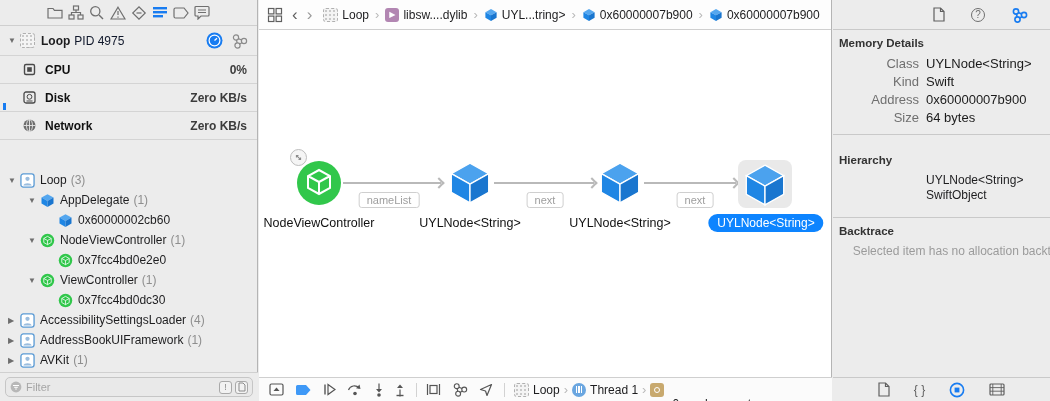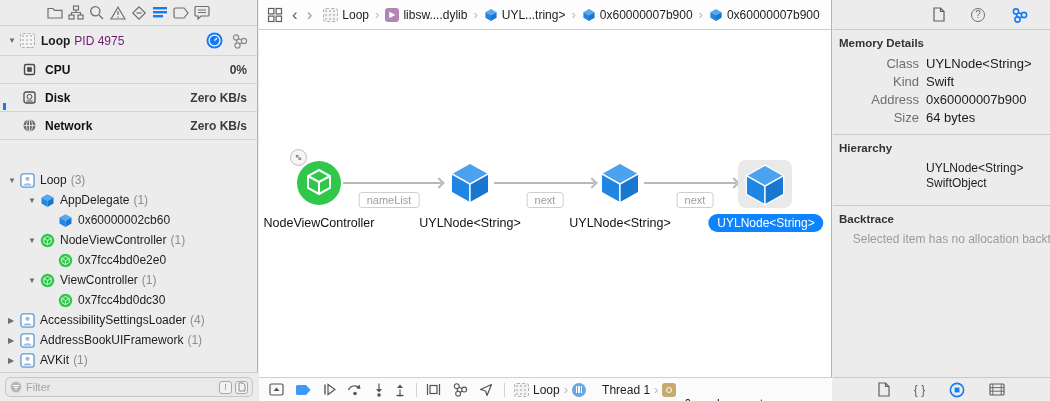--- a/index.html
+++ b/index.html
@@ -14,21 +14,21 @@
   .nav-bar { height:26px; border-bottom:1px solid #cfcfcf; display:flex;
     align-items:center; justify-content:space-around; padding:0 44px 0 44px; }
   .nav-ic { width:20px; height:18px; display:flex; align-items:center; justify-content:center; color:#6f6f6f; }
   .nav-ic.sel { color:#187cf1; }
 
   .process-row { height:30px; border-bottom:1px solid #d4d4d4; display:flex; align-items:center; padding:0 8px; }
   .tri { width:12px; font-size:8px; color:#6e6e6e; flex:0 0 12px; }
   .app-dot-icon { width:15px; height:15px; border:1px dashed #b0b0b0; border-radius:3px; margin-right:6px;
     background-image:radial-gradient(#c9c9c9 0.8px, transparent 0.9px); background-size:4px 4px; background-color:#f4f4f4; flex:0 0 15px;}
   .proc-name { font-weight:bold; margin-right:4px; }
-  .proc-pid { color:#701a75; }
+  .proc-pid { color:#0f172a; }
   .proc-spacer { flex:1; }
   .proc-btn { width:19px; height:19px; display:flex; align-items:center; justify-content:center; margin-left:6px; }
 
   .gauge-row { height:28px; border-bottom:1px solid #d4d4d4; display:flex; align-items:center; padding:0 10px 0 22px; position:relative;font-weight:bold; }
   .gauge-ic { width:15px; height:15px; margin-right:8px; color:#4a4a4a; flex:0 0 15px; }
   .gauge-label { flex:1; color:#111; }
   .gauge-value { color:#3c3c3c; }
   .tick { position:absolute; left:3px; bottom:1px; width:3px; height:7px; background:#187cf1; }
 
   .tree { position:absolute; top:170px; left:0; right:0; }
@@ -540,21 +540,21 @@
         <span class="app-dot-icon ic" style="margin-right:4px;width:14px;height:14px;"></span>
         <span>Loop</span>
       </span>
       <span class="jb-sep">›</span>
       <span class="db-crumb">
         <span class="thread-ic ic">
             <i></i>
             <i></i>
             <i></i>
           </span>
-        <span style="margin-left:12px;">Thread 1</span>
+        <span style="margin-left:0;">Thread 1</span>
       </span>
       <span class="jb-sep">›</span>
       <span class="db-crumb">
         <span class="frame-ic ic">
             <i></i>
           </span>
         <span style="margin-left:4px;margin-top:28px;">0 mach_msg_trap</span>
       </span>
     </div>
   </div>
@@ -587,21 +587,21 @@
         <span class="v">UYLNode&lt;String&gt;</span>
         <span class="k">Kind</span>
         <span class="v">Swift</span>
         <span class="k">Address</span>
         <span class="v">0x60000007b900</span>
         <span class="k">Size</span>
         <span class="v">64 bytes</span>
       </div>
     </div>
 
-    <div class="section" style="padding-bottom:14px;">
+    <div class="section" style="padding-bottom:14px;margin-top:12px;">
       <div class="sec-title">Hierarchy</div>
       <div class="hier-items">
         <div>UYLNode&lt;String&gt;</div>
         <div>SwiftObject</div>
       </div>
     </div>
 
     <div class="section" style="border-bottom:none;">
       <div class="sec-title">Backtrace</div>
       <div class="bt-msg">Selected item has no allocation backtrace recorded.</div>

